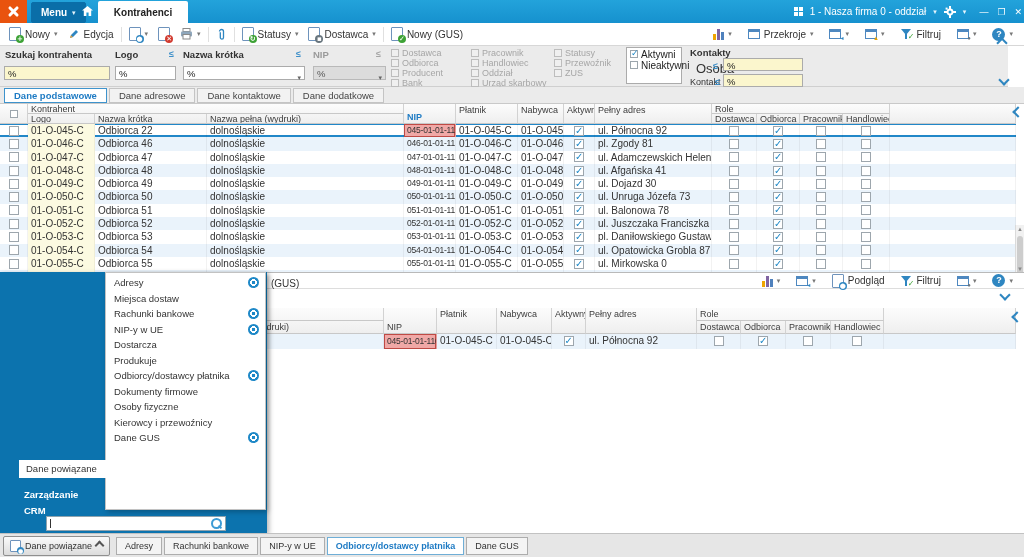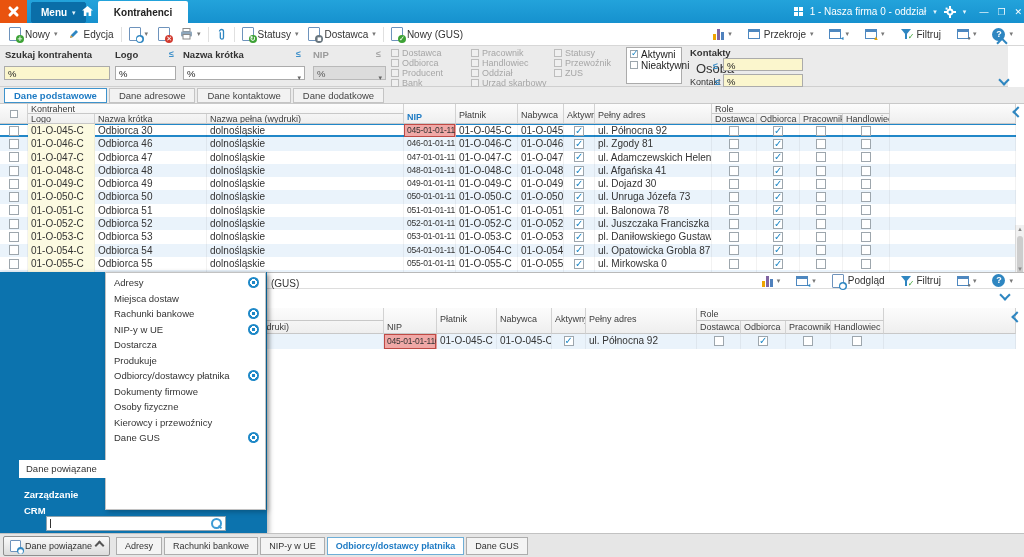--- a/index.html
+++ b/index.html
@@ -59,21 +59,21 @@
   .cb.sm.checked::after{font-size:9px;top:-3px}
   #aktbox{position:absolute;left:626px;top:1px;width:56px;height:37px;background:#fff;border:1px solid #ABABAB;box-sizing:border-box;padding:2px 3px;display:flex;flex-direction:column;gap:2px}
   #aktbox .fcb{color:#222;font-size:10px}
   
   #viewtabs{position:absolute;left:0;top:87px;width:1024px;height:16px;background:#EBEBEB;display:flex;align-items:flex-end;padding-left:4px;gap:2px;box-sizing:border-box}
   .vtab{height:15px;line-height:14px;padding:0 9px;border:1px solid #C4C4C4;background:#F2F2F2;color:#444;box-sizing:border-box;font-size:9.5px}
   .vtab.active{background:#fff;color:#1E7BC4;font-weight:bold;border-color:#3E93CC}
   
   .ghead{display:grid;grid-template-rows:10px 10px;background:linear-gradient(#FCFCFC,#EEEEEE);font-size:9px;color:#3C3C3C}
   .hc{border-right:1px solid #D2D2D2;border-bottom:1px solid #C8C8C8;padding:0 3px;display:flex;align-items:center;overflow:hidden;white-space:nowrap;box-sizing:border-box}
-  .hc.top{align-items:flex-start;padding-top:6px}
+  .hc.top{align-items:flex-start;padding-top:1px}
   .hc.bot{align-items:flex-end;padding-bottom:1px}
   .hc.hblue{color:#1E7BC4;font-weight:bold}
   .grow{display:grid;height:13.3px;line-height:13.2px;background:#fff}
   .grow:nth-of-type(even){background:#EAF3FB}
   .c{padding:0 3px;overflow:hidden;white-space:nowrap;border-right:1px solid rgba(0,0,0,0.05);box-sizing:border-box}
   .c.ctr{display:flex;align-items:center;justify-content:center;padding:0}
   .c .cb{width:10px;height:10px;margin-top:0}
   .c.logoc{background:#FCFAE1}
   .c.nipc{font-size:8.5px;letter-spacing:-0.2px}
   #grid{position:absolute;left:0;top:103px;width:1024px;height:169px;overflow:hidden;border-top:1px solid #C9C9C9}
@@ -393,21 +393,21 @@
     <div class="hc" style="grid-column:13;grid-row:2">Handlowiec</div>
     <div class="hc" style="grid-column:14;grid-row:1/3"></div>
   </div>
   <div>
 
       <div class="grow">
         <div class="c ctr">
           <span class="cb sm"></span>
         </div>
         <div class="c logoc">01-O-045-C</div>
-        <div class="c">Odbiorca 30</div>
+        <div class="c">Odbiorca 22</div>
         <div class="c">dolnośląskie</div>
         <div class="c nipc">045-01-01-110</div>
         <div class="c">01-O-045-C</div>
         <div class="c">01-O-045-C</div>
         <div class="c ctr">
           <span class="cb checked"></span>
         </div>
         <div class="c">ul. Północna 92</div>
         <div class="c ctr">
           <span class="cb"></span>

